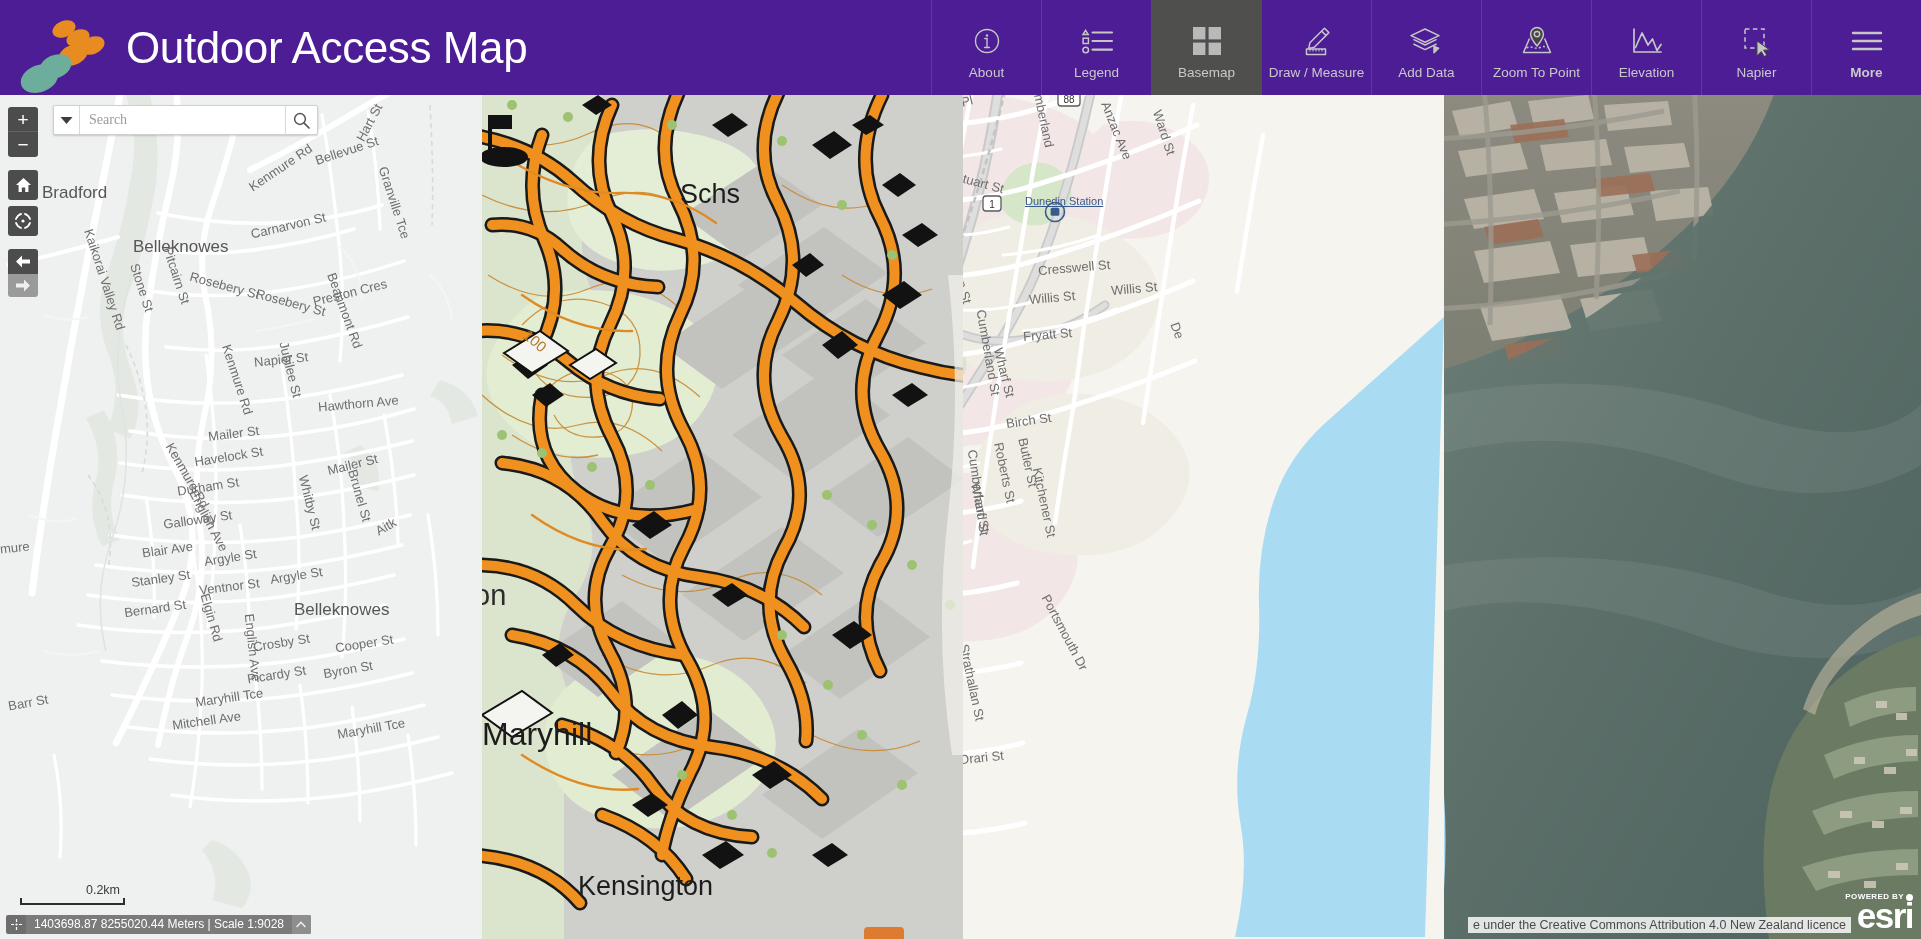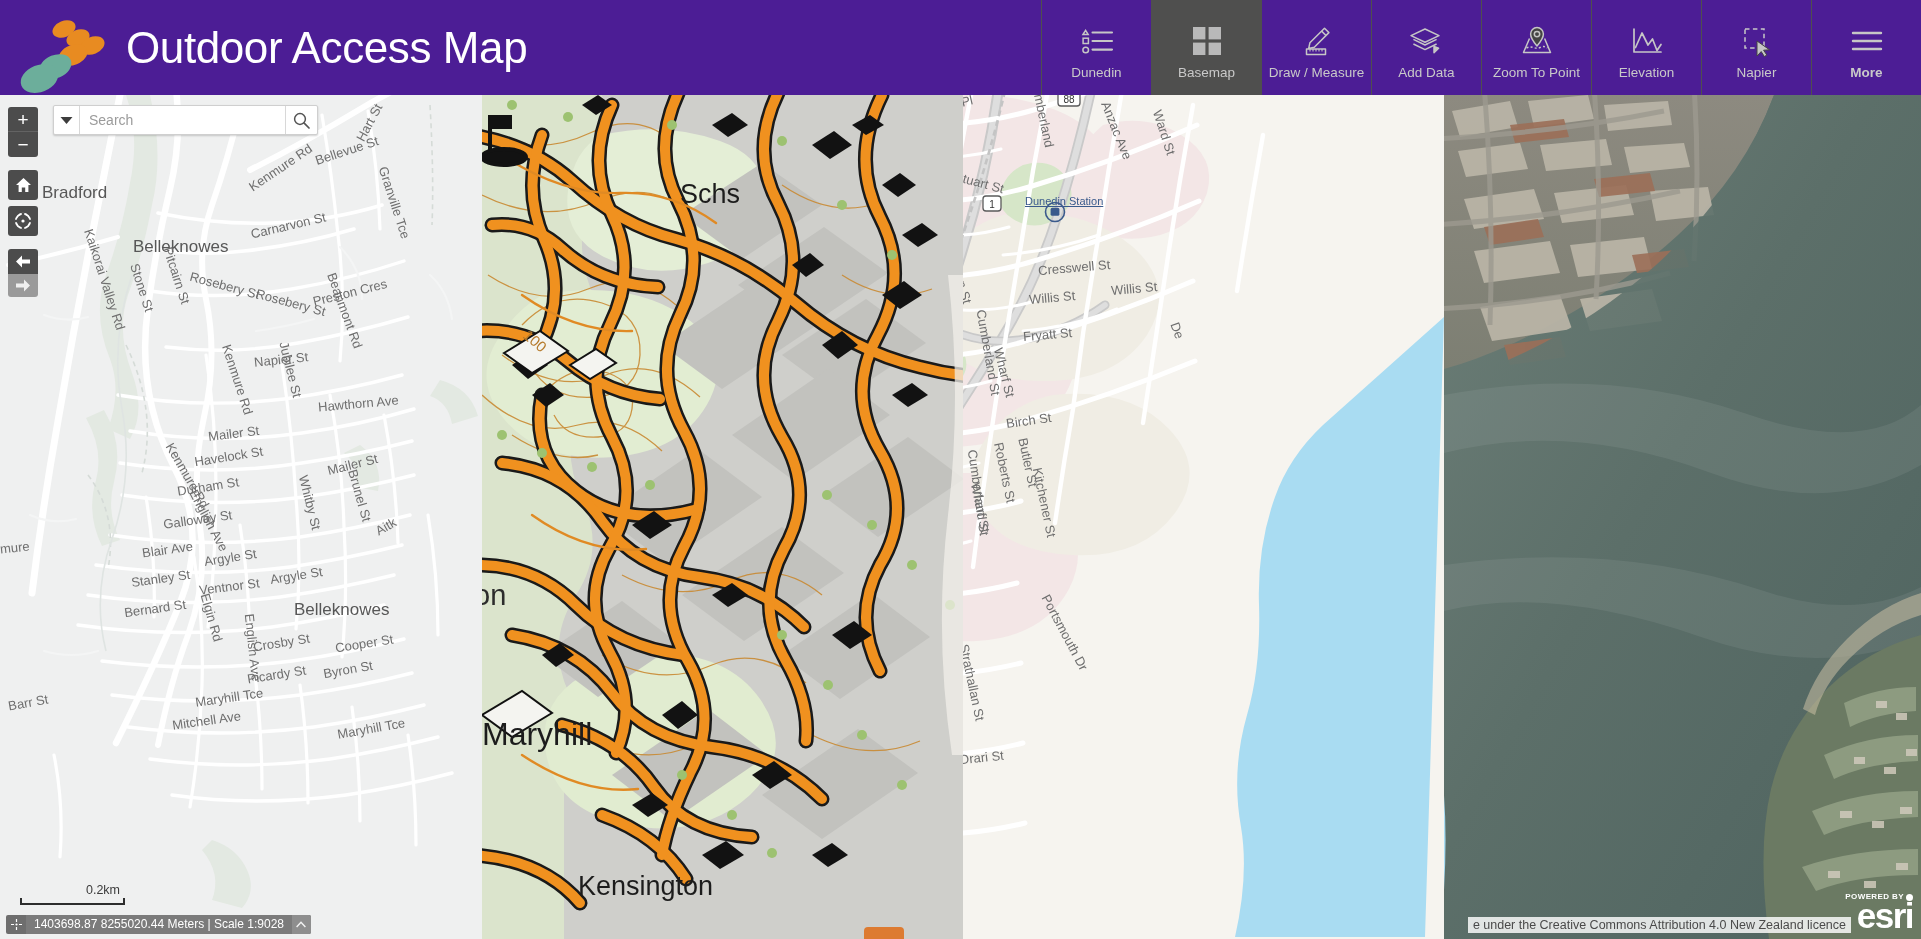--- a/index.html
+++ b/index.html
@@ -99,21 +99,21 @@
     border:1px solid #cfcfcf; border-radius:2px;
     box-shadow: 0 1px 2px rgba(0,0,0,.18);
     width: 265px;
   }
   #search-source-btn {
     width:26px; border-right:1px solid #d8d8d8;
     display:flex; align-items:center; justify-content:center; cursor:pointer;
   }
   #search-input {
     flex:1; border:none; outline:none; padding:0 9px;
-    font-size:14px; color:#3a3a3a; font-family:Liberation Sans, sans-serif;
+    font-size:14px; color:#3a3a3a; font-family:Liberation Serif, serif;
     background:transparent;
   }
   #search-input::placeholder { color:#9b9b9b; }
   #search-submit {
     width:32px; border-left:1px solid #d8d8d8;
     display:flex; align-items:center; justify-content:center; cursor:pointer;
   }
 
   
   #scalebar { position:absolute; left:20px; bottom:34px; z-index:40; width:105px; }
@@ -159,31 +159,43 @@
         <span class="d3"></span>
       <span class="d4"></span>
         <span class="d5"></span>
         <span class="d6"></span>
     </div>
     <div id="app-title">Outdoor Access Map</div>
   </div>
 
   <div id="header-tools">
 
+    <div class="tool-btn">
+      <span class="tool-icon">
+        <svg width="30" height="30" viewBox="0 0 30 30" fill="none" stroke="#c6c6c6" stroke-width="1.4">
+          <circle cx="15" cy="15" r="11.5"></circle>
+          <circle cx="15" cy="9.5" r="1.2" fill="#c6c6c6" stroke="none"></circle>
+          <path d="M15 12.5v9" stroke-linecap="round"></path>
+          <path d="M12.6 21.5h4.8" stroke-linecap="round"></path>
+          <path d="M12.8 12.5h2.2" stroke-linecap="round"></path>
+        </svg>
+      </span>
+      <span class="tool-label">About</span>
+    </div>
 
     <div class="tool-btn">
       <span class="tool-icon">
         <svg width="36" height="28" viewBox="0 0 36 28" fill="none" stroke="#c6c6c6" stroke-width="1.5">
           <path d="M4 7.5 l2.6-4.2 2.6 4.2z"></path>
           <rect x="4.1" y="11.2" width="5.3" height="5.3"></rect>
           <circle cx="6.7" cy="23" r="2.8"></circle>
           <path d="M13.5 5.5H33M13.5 14H33M13.5 22.6H33" stroke-width="2.1" stroke-linecap="round"></path>
         </svg>
       </span>
-      <span class="tool-label">Dunedin</span>
+      <span class="tool-label">Legend</span>
     </div>
 
 
     <div class="tool-btn active">
       <span class="tool-icon">
         <svg width="32" height="32" viewBox="0 0 32 32">
           <rect x="2" y="2" width="12.4" height="12.4" fill="#b9b9b9"></rect>
           <rect x="17.6" y="2" width="12.4" height="12.4" fill="#b9b9b9"></rect>
           <rect x="2" y="17.6" width="12.4" height="12.4" fill="#b9b9b9"></rect>
           <rect x="17.6" y="17.6" width="12.4" height="12.4" fill="#b9b9b9"></rect>

